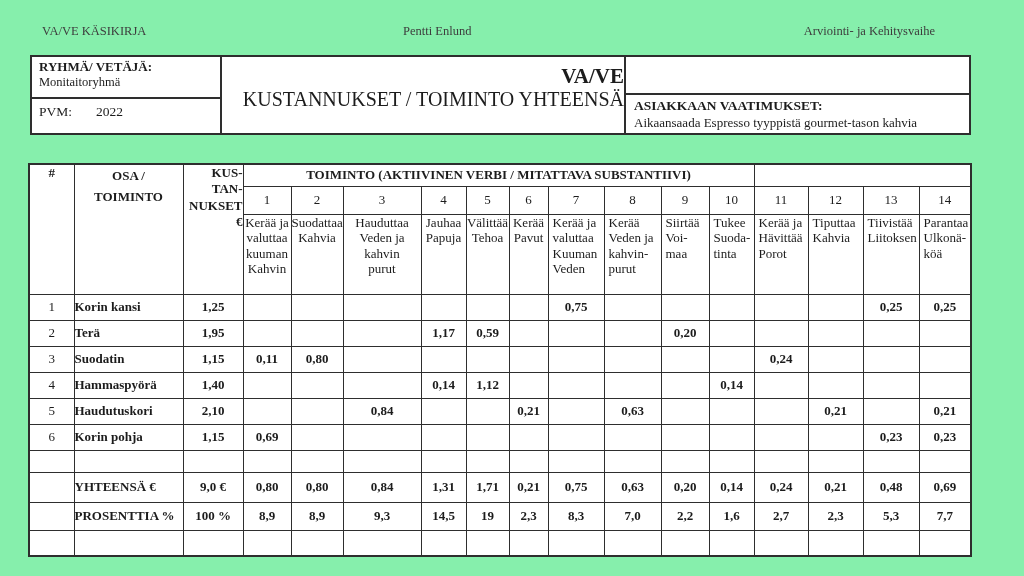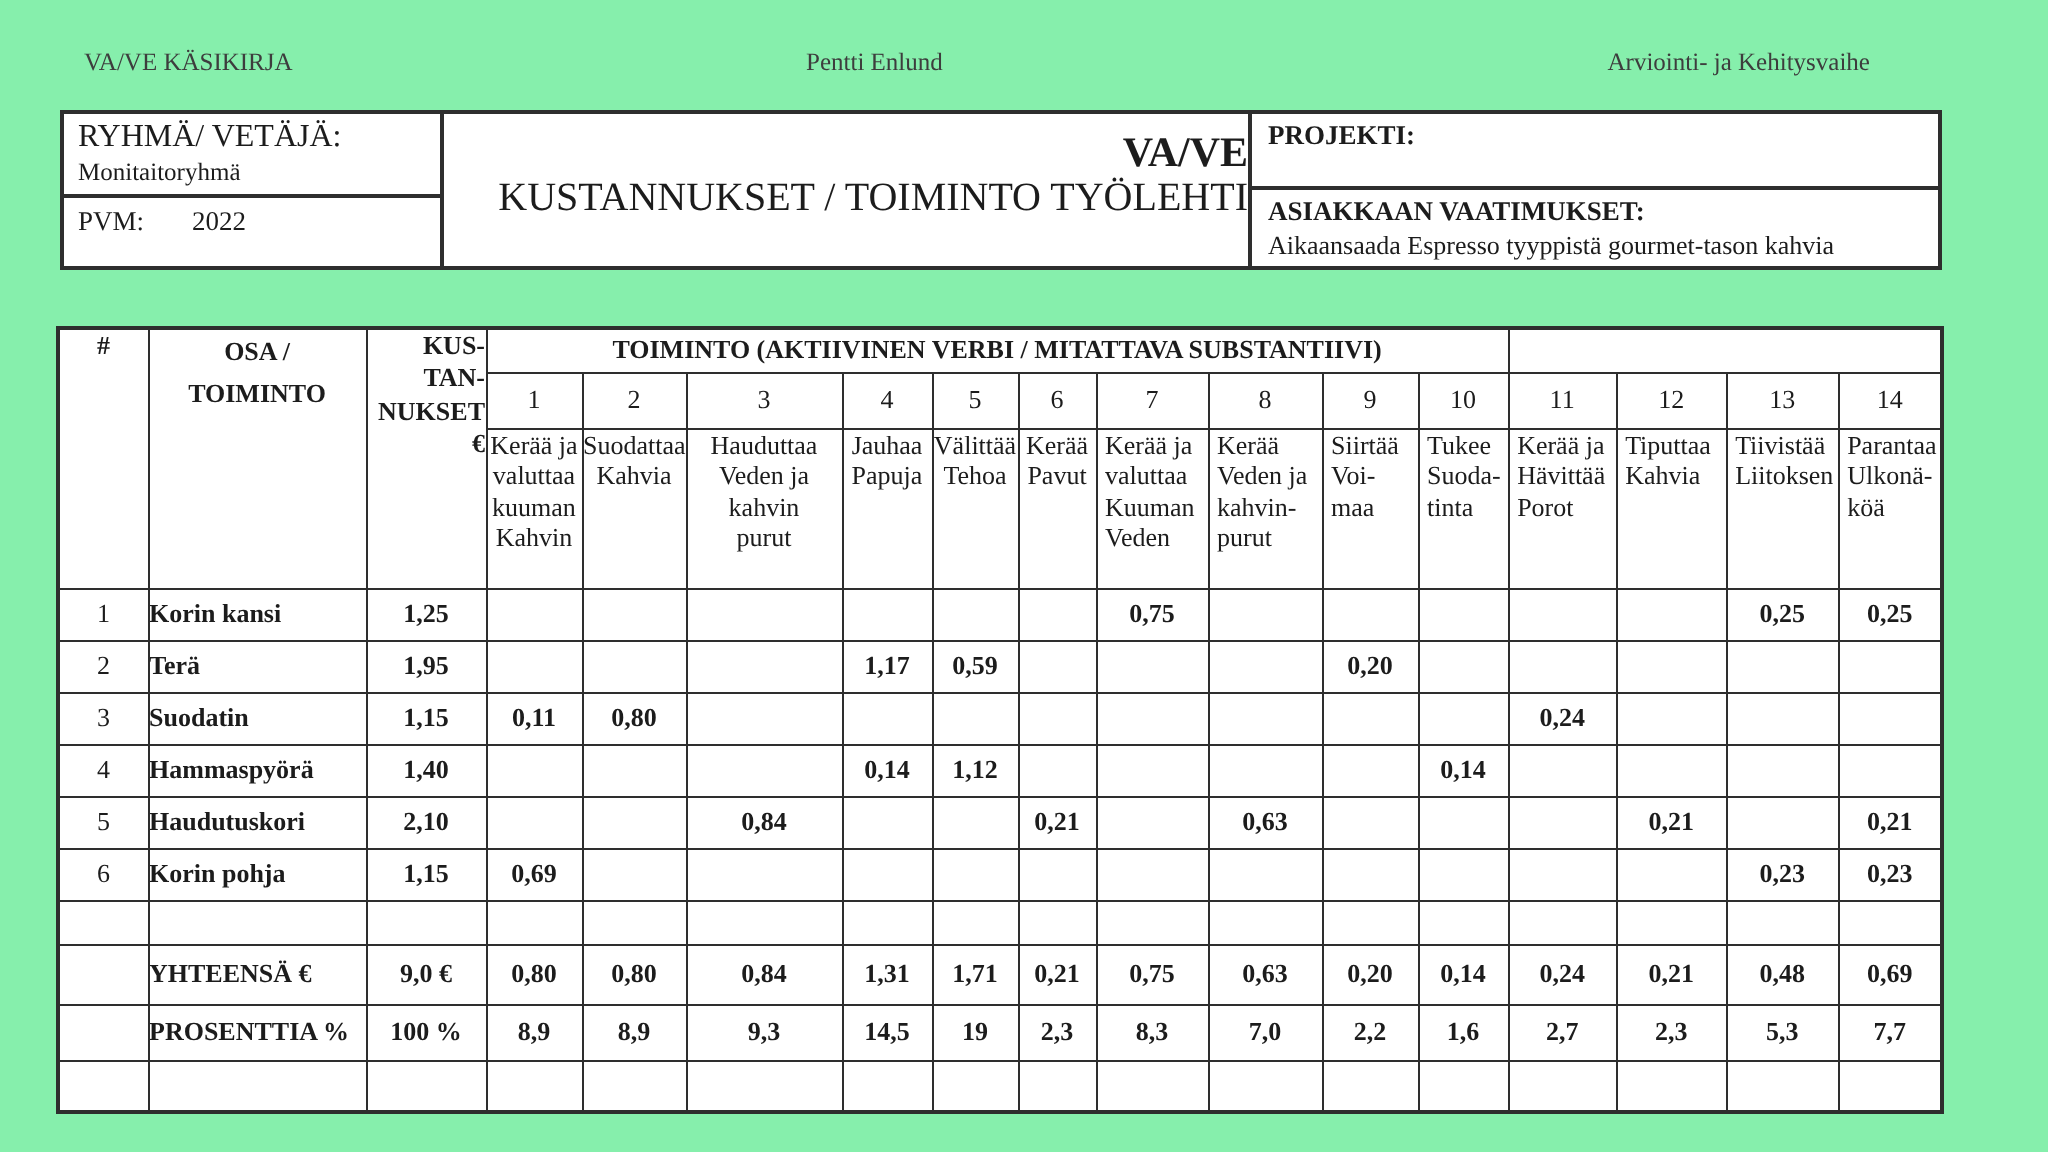--- a/index.html
+++ b/index.html
@@ -13,21 +13,21 @@
   .th-center{left:403px;}
   .th-right{right:89px;}
   
   .info-box{
     position:absolute;left:30px;top:55px;width:941px;height:80px;
     border:2px solid #2e2e2e;display:flex;box-sizing:border-box;background:#fff;
   }
   .ib-left{width:190px;border-right:2px solid #2e2e2e;display:flex;flex-direction:column;box-sizing:border-box;}
   .ib-left-top{height:42px;border-bottom:2px solid #2e2e2e;padding:2px 7px;box-sizing:border-box;}
   .ib-left-bottom{flex:1;padding:3px 7px;box-sizing:border-box;}
-  .ib-label{font-weight:normal;font-size:16px;line-height:1.25;}
+  .ib-label{font-weight:bold;font-size:13px;line-height:1.25;}
   .ib-value{font-size:12.5px;line-height:1.2;}
   .pvm-line{font-size:13.5px;}
   .pvm-value{margin-left:24px;}
   .ib-center{flex:1;text-align:right;padding-top:8px;box-sizing:border-box;}
   .title-1{font-size:21px;font-weight:bold;line-height:1.1;}
   .title-2{font-size:20px;line-height:1.15;}
   .ib-right{width:345px;border-left:2px solid #2e2e2e;display:flex;flex-direction:column;box-sizing:border-box;}
   .ib-right-top{height:42px;border-bottom:2px solid #2e2e2e;padding:2px 8px;box-sizing:border-box;}
   .ib-right-bottom{flex:1;padding:2px 8px;box-sizing:border-box;}
   .ib-label-lg{font-weight:bold;font-size:13.5px;line-height:1.3;}
@@ -77,25 +77,24 @@
       <div class="ib-left-top">
         <div class="ib-label">RYHMÄ/ VETÄJÄ:</div>
         <div class="ib-value">Monitaitoryhmä</div>
       </div>
       <div class="ib-left-bottom">
         <span class="pvm-line">PVM:</span><span class="pvm-line pvm-value">2022</span>
       </div>
     </div>
     <div class="ib-center">
       <div class="title-1">VA/VE</div>
-      <div class="title-2">KUSTANNUKSET / TOIMINTO TYÖLEHTI</div>
+      <div class="title-2">KUSTANNUKSET / TOIMINTO YHTEENSÄ</div>
     </div>
     <div class="ib-right">
       <div class="ib-right-top">
-        <div class="ib-label-lg">PROJEKTI:</div>
       </div>
       <div class="ib-right-bottom">
         <div class="ib-label-lg">ASIAKKAAN VAATIMUKSET:</div>
         <div class="ib-value-md">Aikaansaada Espresso tyyppistä gourmet-tason kahvia</div>
       </div>
     </div>
   </div>
 
   <table class="main">
     <colgroup>

